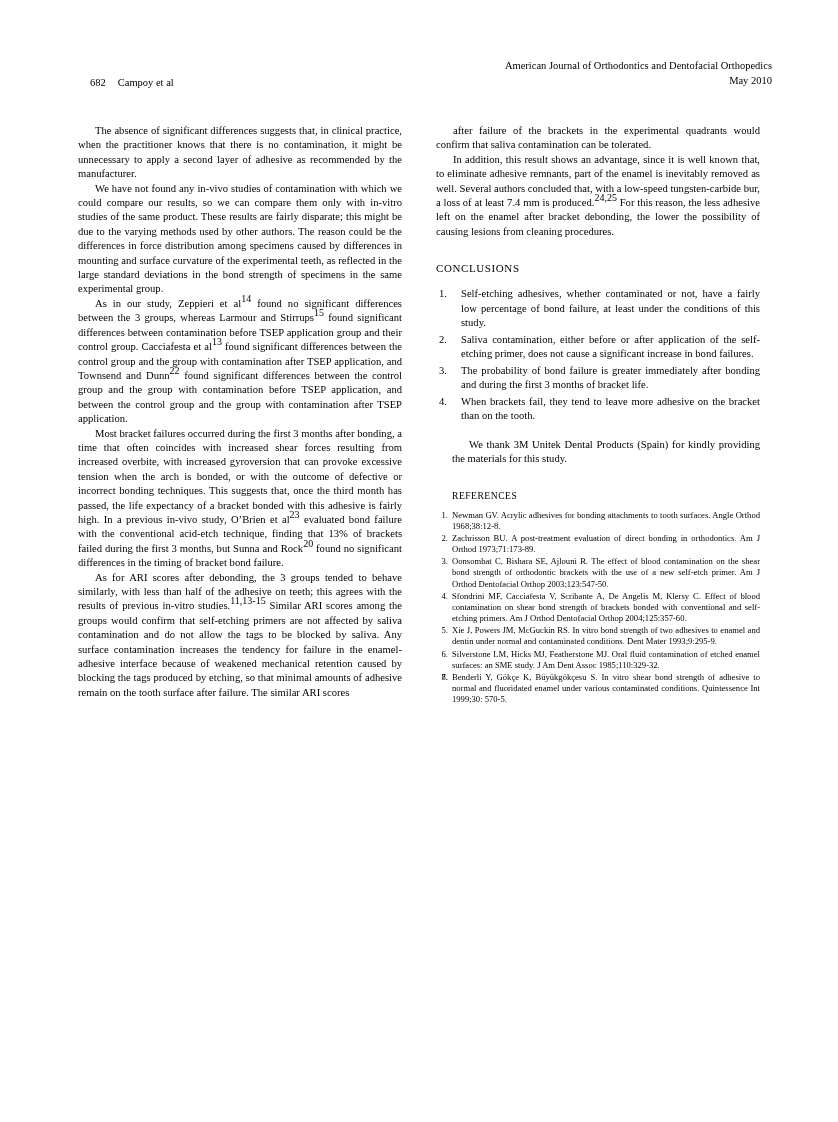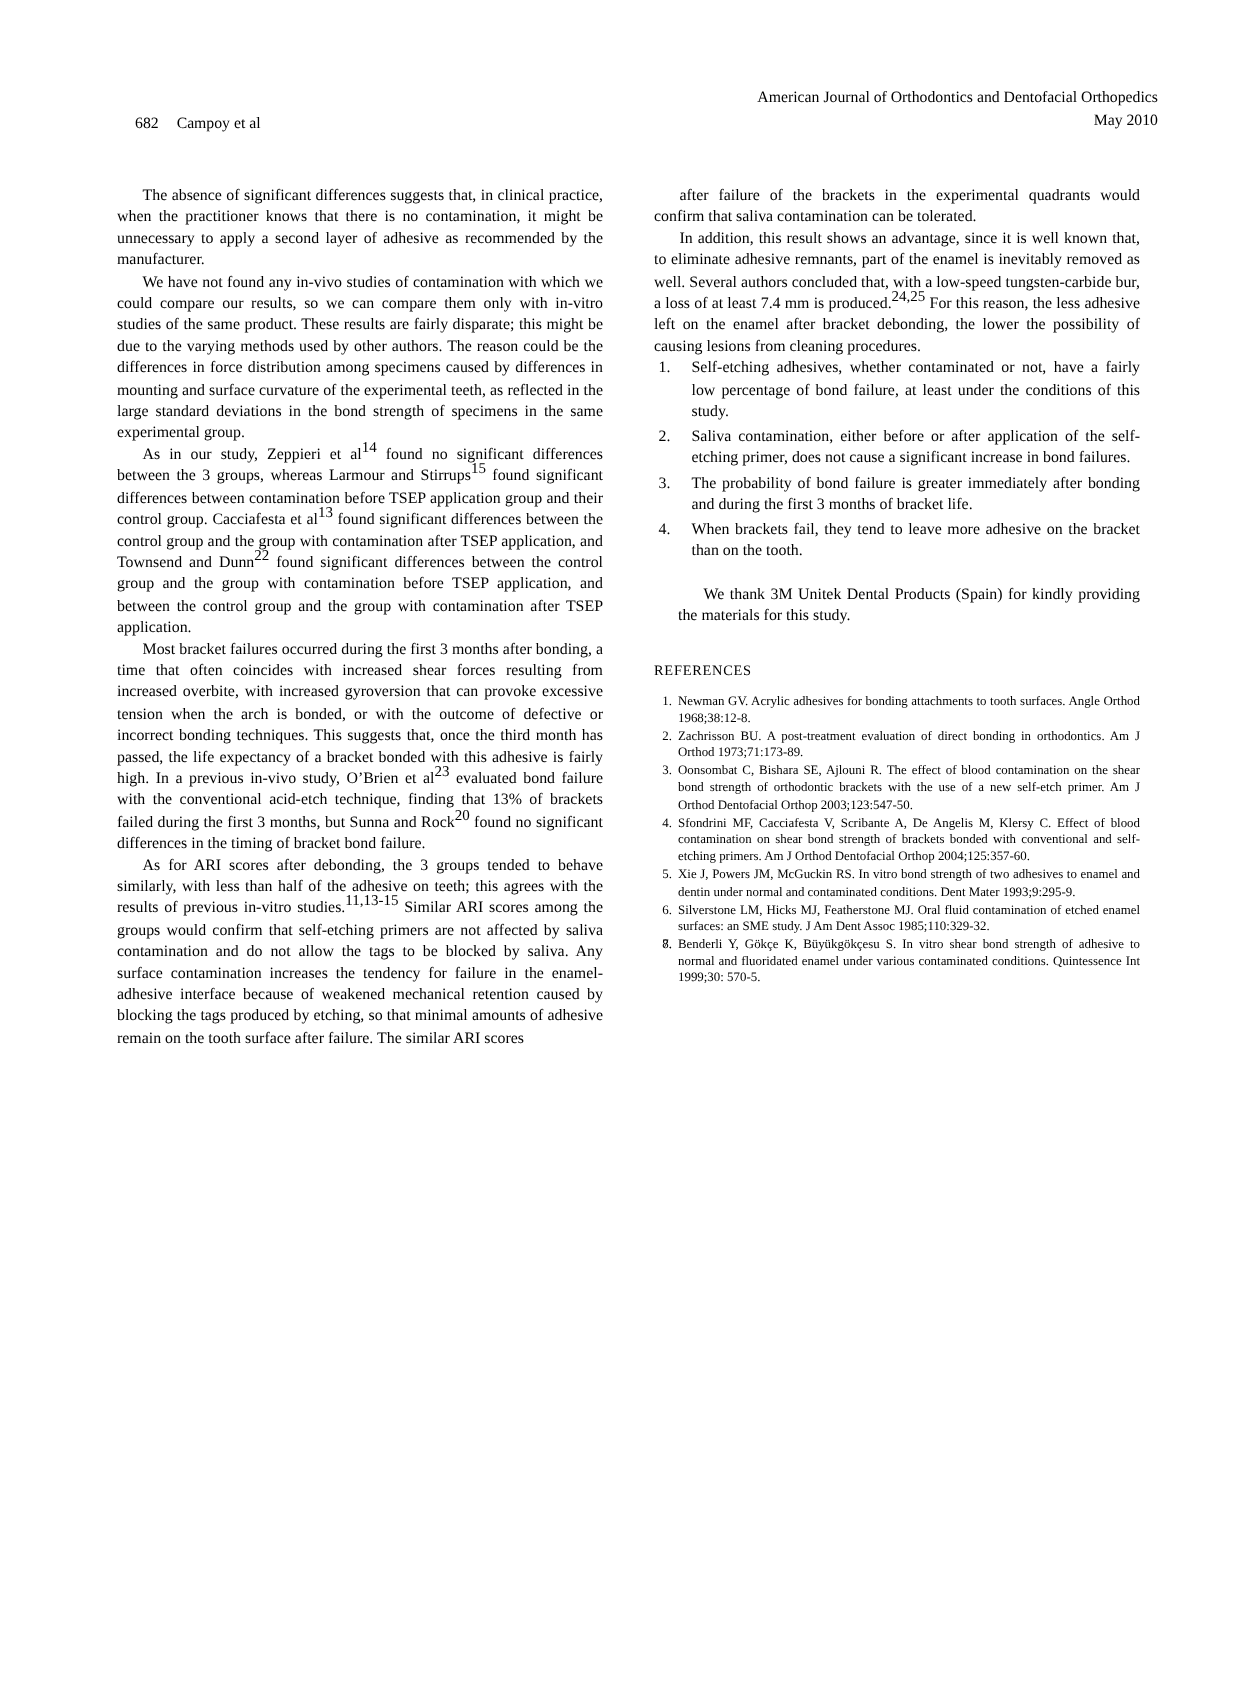--- a/index.html
+++ b/index.html
@@ -71,21 +71,21 @@
     font-size: 11px;
     font-weight: normal;
     letter-spacing: 0.6px;
     margin: 22px 0 11px 0;
     text-indent: 0;
   }
   h2.refs-head {
     font-size: 9.6px;
     font-weight: normal;
     letter-spacing: 0.5px;
-    margin: 22px 0 8px 0;
+    margin: 22px 0 8px 16px;
   }
 
   ol.conclusions {
     margin: 0;
     padding: 0;
     list-style: none;
   }
   ol.conclusions li {
     position: relative;
     padding-left: 25px;
@@ -155,20 +155,21 @@
     <p class="para"><span>As for ARI scores after debonding, the 3 groups tended to behave similarly, with less than half of the adhesive on teeth; this agrees with the results of previous in-vitro studies.</span><span class="sup">11,13-15</span><span> Similar ARI scores among the groups   would confirm that self-etching primers are not affected by saliva contamination and do not allow the tags to be blocked by saliva. Any surface contamination increases the tendency for failure in the enamel-adhesive interface because of weakened mechanical retention caused by blocking the tags produced by etching, so that minimal amounts of adhesive remain on the tooth surface after failure. The similar ARI scores</span></p>
 
   </div>
 
   <div class="col col-right">
 
     <p class="para">after failure of the brackets in the experimental quadrants would confirm that saliva contamination can be tolerated.</p>
 
     <p class="para"><span>In addition, this result shows an advantage, since it is well known that, to eliminate adhesive remnants, part of the enamel is inevitably removed as well. Several authors concluded that, with a low-speed tungsten-carbide bur, a loss of at least 7.4 mm is produced.</span><span class="sup">24,25</span><span> For this reason, the less adhesive left on the enamel after bracket debonding, the lower the possibility of causing lesions from cleaning procedures.</span></p>
 
+    <h2 class="section">CONCLUSIONS</h2>
 
     <ol class="conclusions">
       <li><span class="num">1.</span><span>Self-etching adhesives, whether contaminated or not, have a fairly low percentage of bond failure, at least under the conditions of this study.</span></li>
       <li><span class="num">2.</span><span>Saliva contamination, either before or after application of the self-etching primer, does not cause a significant increase in bond failures.</span></li>
       <li><span class="num">3.</span><span>The probability of bond failure is greater immediately after bonding and during the first 3 months of bracket life.</span></li>
       <li><span class="num">4.</span><span>When brackets fail, they tend to leave more adhesive on the bracket than on the tooth.</span></li>
     </ol>
 
     <p class="ack">We thank 3M Unitek Dental Products (Spain) for kindly providing the materials for this study.</p>
 

